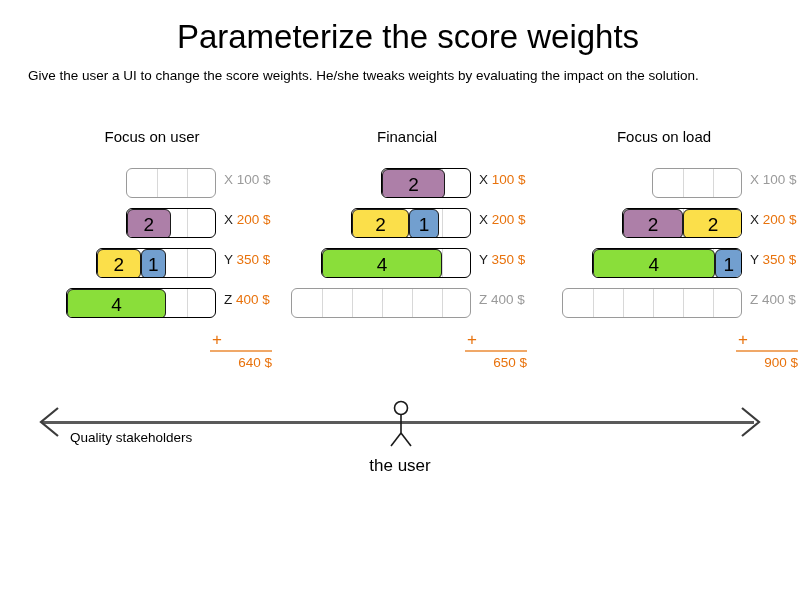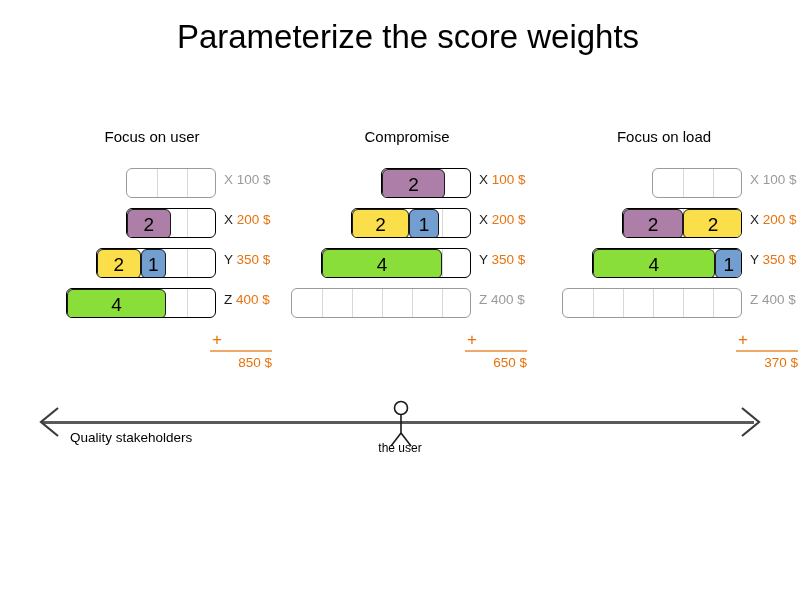--- a/index.html
+++ b/index.html
@@ -68,30 +68,31 @@
   }
 
   
   .spectrum{position:absolute;left:0;top:396px;width:800px;height:120px;}
   .axis{position:absolute;left:42px;top:25px;width:712px;height:3px;background:#5a5a5a;}
   .arrowhead{position:absolute;top:10px;width:20px;height:32px;}
   .arrowhead svg{display:block;}
   .endlabel{position:absolute;top:34px;font-size:13.5px;color:#000;}
   .figure{position:absolute;left:383px;top:1px;width:36px;height:52px;}
   .figcaption{
-    position:absolute;top:43px;left:0;width:800px;text-align:center;
-    font-size:12px;color:#000;line-height:19px;
+    position:absolute;top:60px;left:0;width:800px;text-align:center;
+    font-size:17px;color:#000;line-height:19px;
   }
 </style>
 </head>
 <body>
 
 <div class="slide">
 
   <div class="title">Parameterize the score weights</div>
+  <div class="subtitle">Give the user a UI to change the score weights. He/she tweaks weights by evaluating the impact on the solution.</div>
 
   <div id="columns-host">
       <div class="col" style="left: 28px; width: 248px;">
         <div class="col-head">Focus on user</div>
         <div class="rows">
           <div class="row">
             <div class="bararea" style="left: 0px; width: 176px;">
               <div class="track empty" style="width: 90px;">
                 <div class="ticks">
                   <div class="tick" style="left: 30px;"></div>
@@ -145,25 +146,25 @@
                   <div class="seg" style="width: 99px; background: rgb(138, 222, 58);">4</div>
                 </div>
               </div>
             </div>
             <div class="rlabel" style="left: 184px;"><span class="lt">Z</span> <span class="amt">400 $</span></div>
           </div>
         </div>
         <div class="total" style="top: 206px; left: 182px; width: 62px;">
           <div class="plus">+</div>
           <div class="rule"></div>
-          <div class="val">850 $</div>
+          <div class="val">640 $</div>
         </div>
       </div>
       <div class="col" style="left: 283px; width: 248px;">
-        <div class="col-head">Compromise</div>
+        <div class="col-head">Financial</div>
         <div class="rows">
           <div class="row">
             <div class="bararea" style="left: 0px; width: 176px;">
               <div class="track" style="width: 90px;">
                 <div class="ticks">
                   <div class="tick" style="left: 30px;"></div>
                   <div class="tick" style="left: 60px;"></div>
                 </div>
                 <div class="fills">
                   <div class="seg" style="width: 63px; background: rgb(173, 127, 168);">2</div>
@@ -286,21 +287,21 @@
                 </div>
                 <div class="fills"></div>
               </div>
             </div>
             <div class="rlabel muted" style="left: 198px;"><span class="lt">Z</span> <span class="amt">400 $</span></div>
           </div>
         </div>
         <div class="total" style="top: 206px; left: 196px; width: 62px;">
           <div class="plus">+</div>
           <div class="rule"></div>
-          <div class="val">370 $</div>
+          <div class="val">900 $</div>
         </div>
       </div>
     </div>
 
   <div class="spectrum">
     <div class="axis"></div>
 
     <div class="arrowhead" style="left:38px;">
       <svg width="22" height="32" viewBox="0 0 22 32">
         <polyline points="20,2 3,16 20,30" fill="none" stroke="#3b3b3b" stroke-width="2.2"></polyline>

